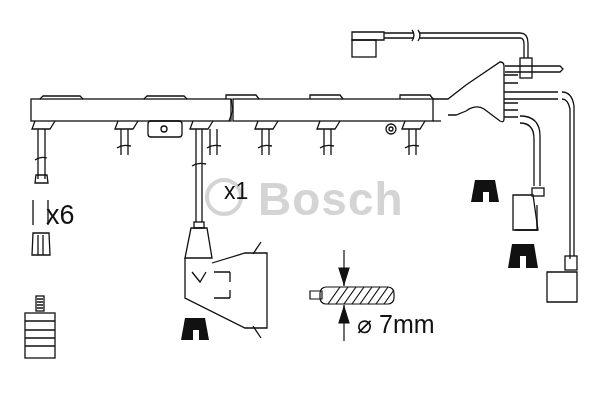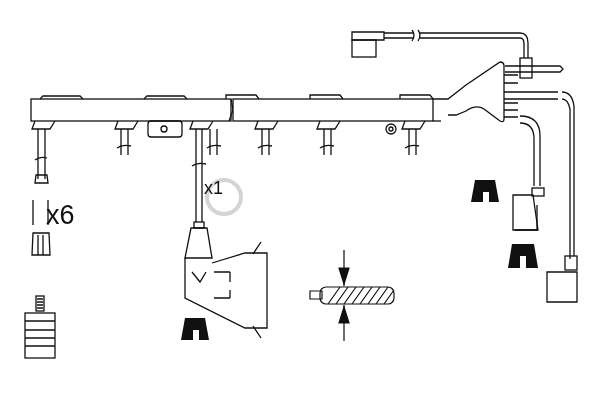--- a/index.html
+++ b/index.html
@@ -1,20 +1,20 @@
 <!DOCTYPE html>
 <html><head>
 <meta charset="utf-8">
 <style>
   html, body { margin:0; padding:0; background:#ffffff; }
   body { width:600px; height:400px; overflow:hidden; position:relative; font-family:"Liberation Sans", sans-serif; }
   #stage { position:absolute; left:0; top:0; width:600px; height:400px; }
   .label { position:absolute; color:#111; font-family:"Liberation Sans", sans-serif; }
   #qty6 { left:46px; top:200px; font-size:27px; }
-  #qty1 { left:204px; top:178px; font-size:18px; }
+  #qty1 { left:224px; top:178px; font-size:23px; }
   #dia { left:357px; top:310px; font-size:25px; }
   #watermark { position:absolute; left:258px; top:172px; font-size:46px; font-weight:bold; color:#d4d4d4; letter-spacing:1px; }
   #wm-circle { position:absolute; left:205px; top:178px; width:38px; height:38px; border-radius:50%; border:4px solid #d4d4d4; box-sizing:border-box; }
 </style>
 </head>
 <body>
 
 <div id="stage">
 <svg width="600" height="400" viewBox="0 0 600 400" xmlns="http://www.w3.org/2000/svg">
   <g fill="none" stroke="#111" stroke-width="1.3">
@@ -119,15 +119,17 @@
   <g fill="none" stroke="#111" stroke-width="1.2">
     <rect x="320" y="287" width="74" height="17" rx="6"></rect>
     <path d="M310 291 h12 v8 h-12 z"></path>
     <path d="M328 304 l12 -17 M336 304 l12 -17 M344 304 l12 -17 M352 304 l12 -17 M360 304 l12 -17 M368 304 l12 -17 M376 304 l12 -17 M384 304 l10 -14"></path>
     <path d="M344 250 v36 M344 305 v36"></path>
     <path d="M339 268 l5 16 l5 -16 z M339 323 l5 -16 l5 16 z" fill="#111"></path>
   </g>
 </svg>
 
 <div id="wm-circle"></div>
+<div id="watermark" class="label">Bosch</div>
 <div id="qty6" class="label">x6</div>
 <div id="qty1" class="label">x1</div>
+<div id="dia" class="label">⌀ 7mm</div>
 </div>
 
 </body></html>

